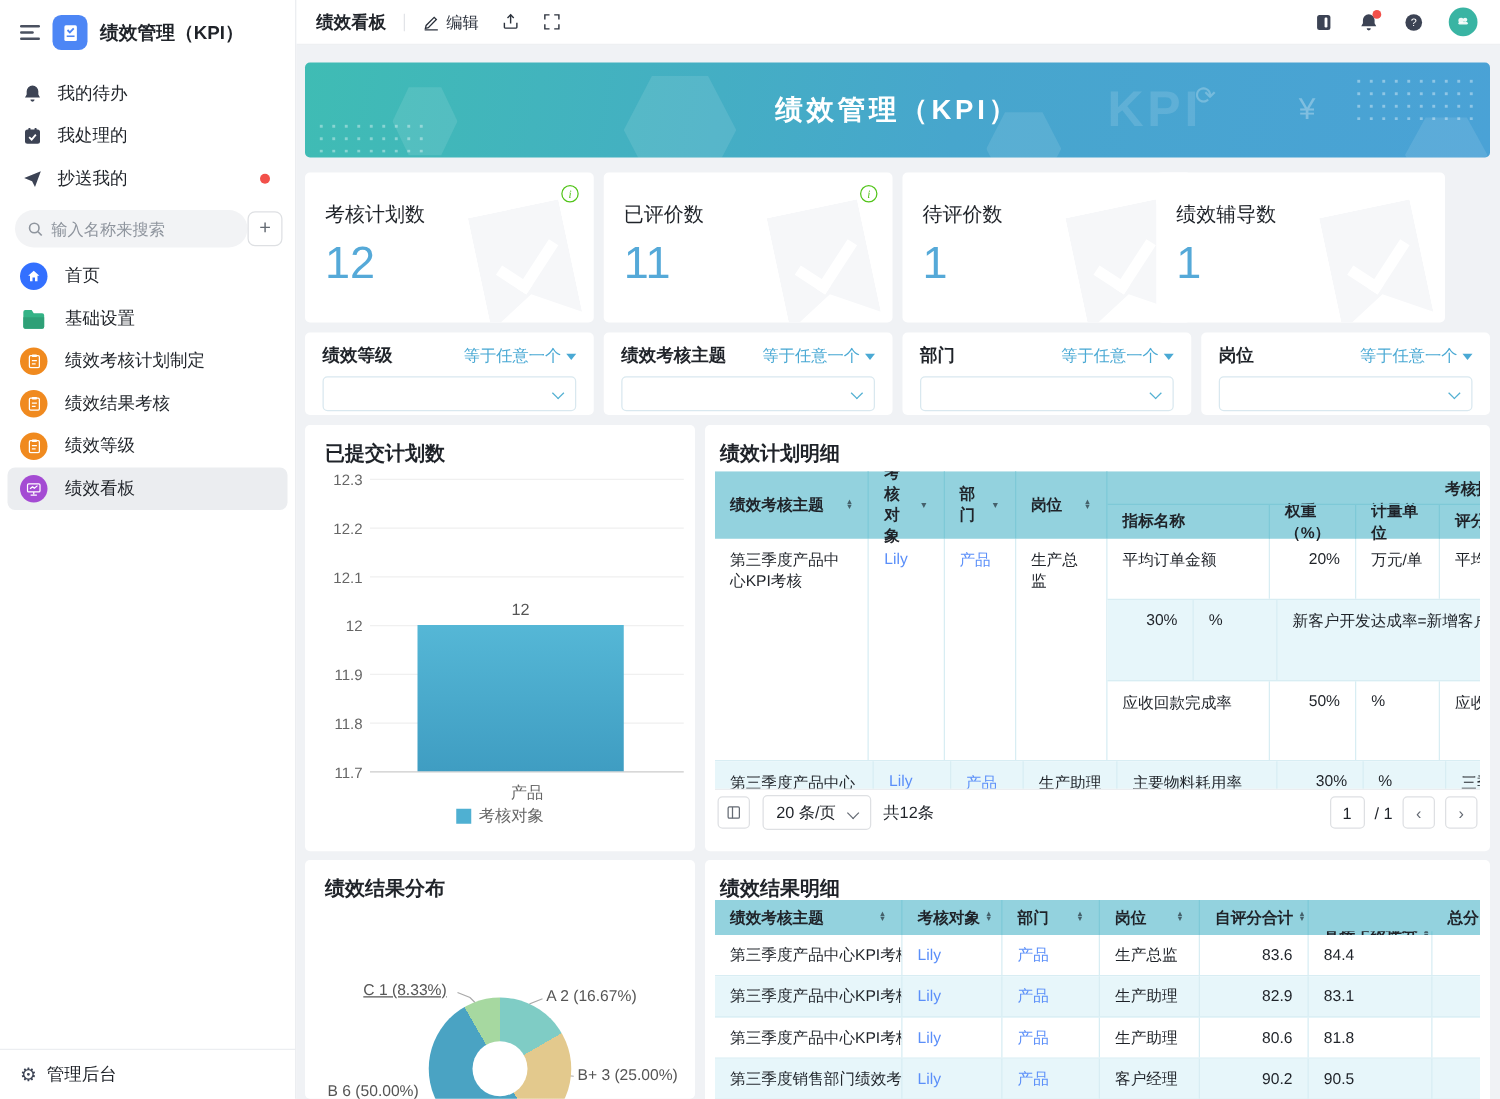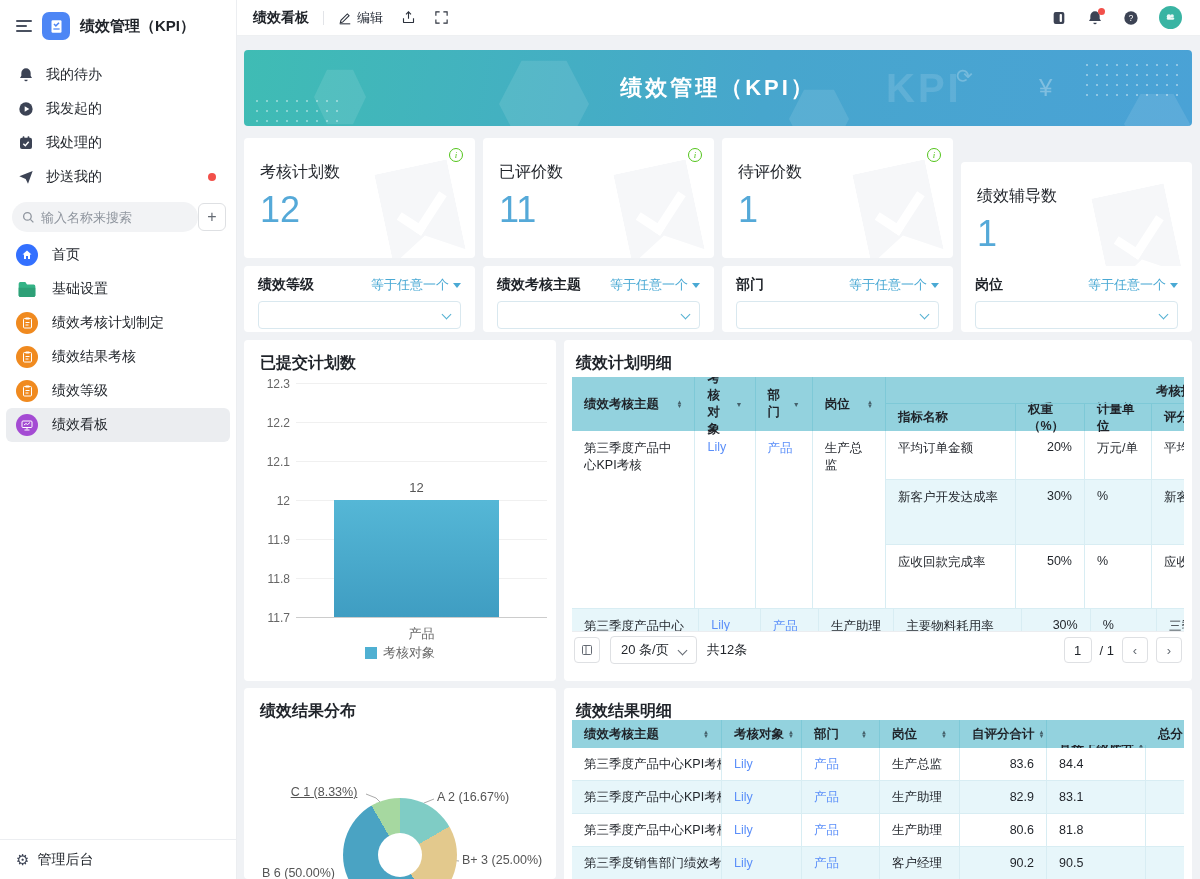--- a/index.html
+++ b/index.html
@@ -149,27 +149,20 @@
   <div style="margin-top:8px;">
     <div class="sb-item">
       <svg width="16" height="16" viewBox="0 0 24 24" fill="#3c4354">
           <path d="M12 2a7 7 0 0 0-7 7v4l-2 3.5h18L19 13V9a7 7 0 0 0-7-7z"></path>
           <path d="M9.5 19a2.5 2.5 0 0 0 5 0z"></path>
         </svg>
       <span>我的待办</span>
     </div>
     <div class="sb-item">
       <svg width="16" height="16" viewBox="0 0 24 24">
-          <circle cx="12" cy="12" r="10" fill="#3c4354"></circle>
-          <polygon points="10,8 17,12 10,16" fill="#fff"></polygon>
-        </svg>
-      <span>我发起的</span>
-    </div>
-    <div class="sb-item">
-      <svg width="16" height="16" viewBox="0 0 24 24">
           <rect x="3" y="4" width="18" height="17" rx="3" fill="#3c4354"></rect>
           <rect x="7" y="2" width="2.6" height="4" rx="1" fill="#3c4354"></rect>
           <rect x="14.4" y="2" width="2.6" height="4" rx="1" fill="#3c4354"></rect>
           <path d="M8 13l3 3 5-6" stroke="#fff" stroke-width="2.2" fill="none"></path>
         </svg>
       <span>我处理的</span>
     </div>
     <div class="sb-item">
       <svg width="16" height="16" viewBox="0 0 24 24" fill="#3c4354">
           <path d="M2 11l20-8-7 19-3.5-7L2 11z"></path>
@@ -341,21 +334,21 @@
     <div class="info-ic">i</div>
     <div class="stat-label">已评价数</div>
     <div class="stat-value">11</div>
   </div>
   <div class="card stat" style="left:485px;">
     <div class="stat-wm"></div>
     <div class="info-ic">i</div>
     <div class="stat-label">待评价数</div>
     <div class="stat-value">1</div>
   </div>
-  <div class="card stat" style="left:724px;margin-top:24px;">
+  <div class="card stat" style="left:688px;">
     <div class="stat-wm"></div>
     <div class="stat-label">绩效辅导数</div>
     <div class="stat-value">1</div>
   </div>
 
   <div class="card filter" style="left:7px;">
     <div class="filter-row">
       <span class="filter-label">绩效等级</span>
       <span class="filter-op">
           <span>等于任意一个</span>
@@ -476,21 +469,20 @@
           <div class="bcell link" style="width:59px;">产品</div>
           <div class="bcell" style="width:76px;">生产总监</div>
           <div style="width:586px;display:flex;flex-direction:column;">
             <div class="ind-row" style="height:49px;">
               <div class="bcell" style="width:130px;">平均订单金额</div>
               <div class="bcell num-r" style="width:69px;">20%</div>
               <div class="bcell" style="width:67px;">万元/单</div>
               <div class="bcell" style="width:320px;">平均订单金额≥目标值，总额达标</div>
             </div>
             <div class="ind-row tint" style="height:65px;">
-              <div class="bcell" style="width:130px;">新客户开发达成率</div>
               <div class="bcell num-r" style="width:69px;">30%</div>
               <div class="bcell" style="width:67px;">%</div>
               <div class="bcell" style="width:320px;">新客户开发达成率=新增客户数/目标数*100%</div>
             </div>
             <div class="ind-row" style="height:63px;">
               <div class="bcell" style="width:130px;">应收回款完成率</div>
               <div class="bcell num-r" style="width:69px;">50%</div>
               <div class="bcell" style="width:67px;">%</div>
               <div class="bcell" style="width:320px;">应收回款完成率=实际回款/应收款&gt;100%</div>
             </div>

